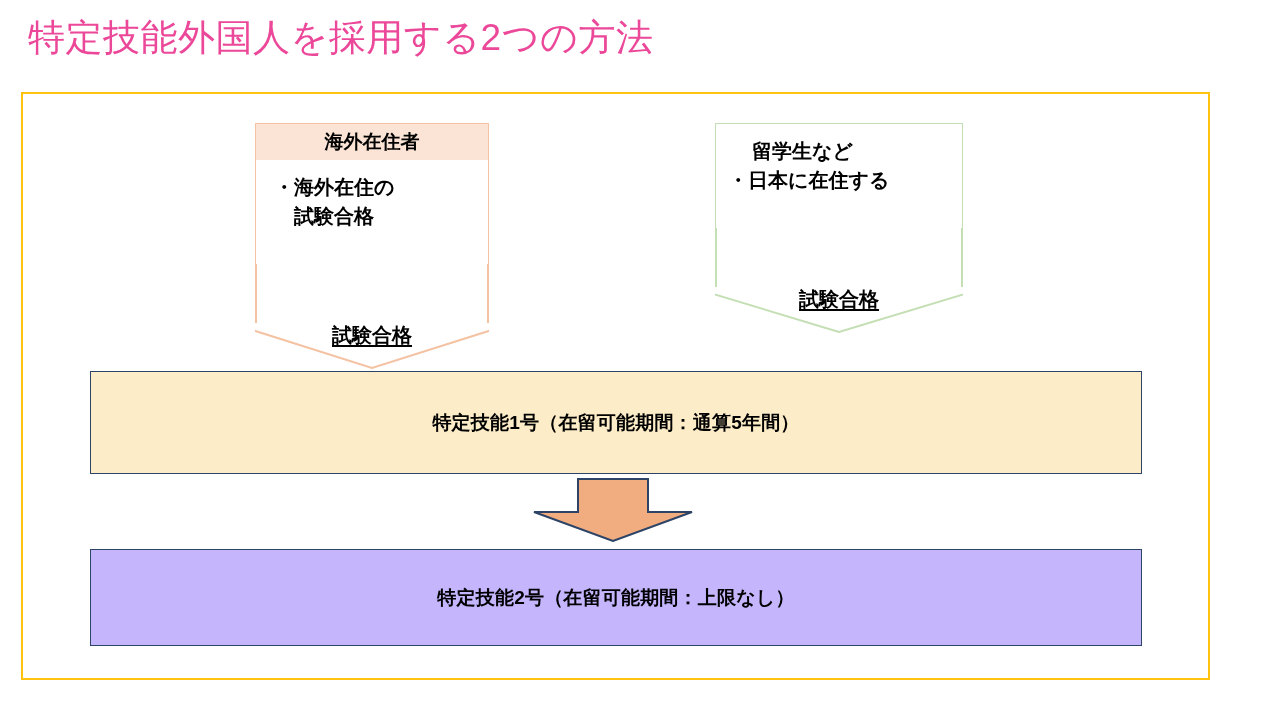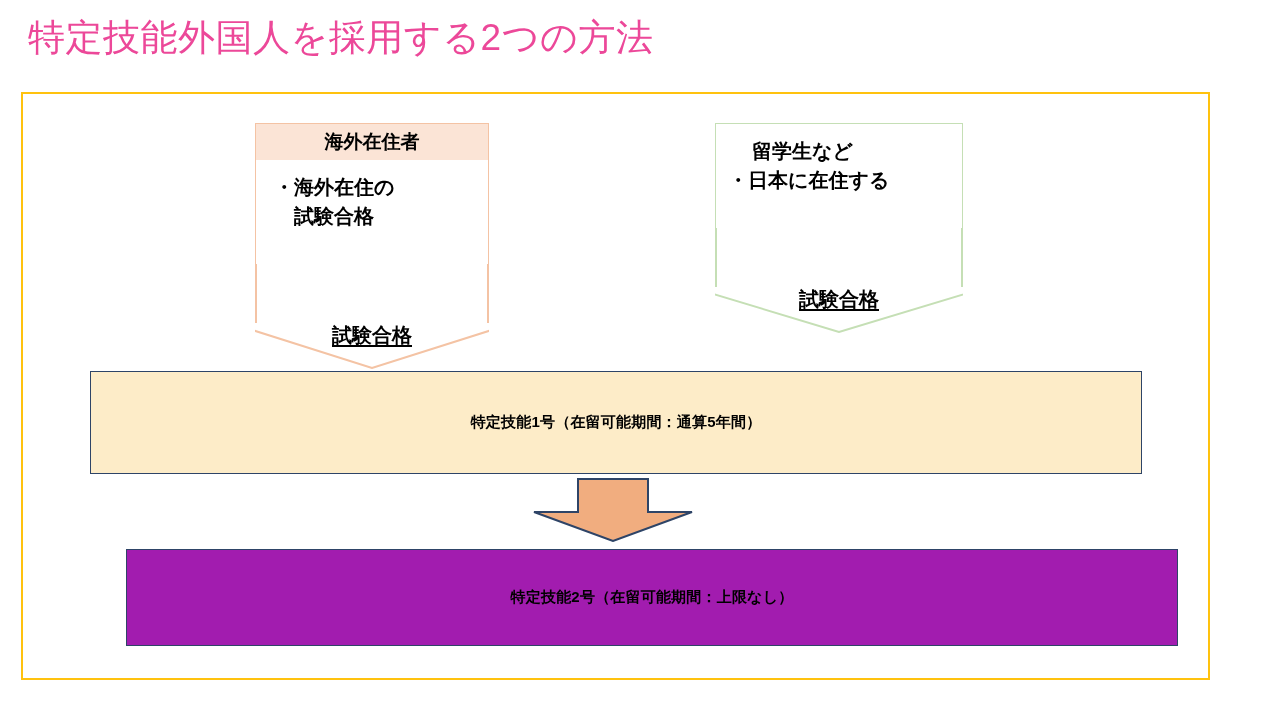--- a/index.html
+++ b/index.html
@@ -103,23 +103,23 @@
     position:absolute;
     left:90px;
     width:1052px;
     box-sizing:border-box;
     border:1.5px solid #2E4467;
     display:flex;
     align-items:center;
     justify-content:center;
   }
   .band-1{top:371px; height:103px; background:#FDECC8;}
-  .band-2{top:549px; height:97px;  background:#a21caf;margin-left:36px;}
+  .band-2{top:549px; height:97px;  background:#c4b5fd;}
   .band-text{
-    font-size:15px;
+    font-size:19px;
     font-weight:bold;
     color:#000;
     letter-spacing:0.2px;
     white-space:nowrap;
   }
 
   
   .solid-arrow{
     position:absolute;
     left:533px; top:478px;

